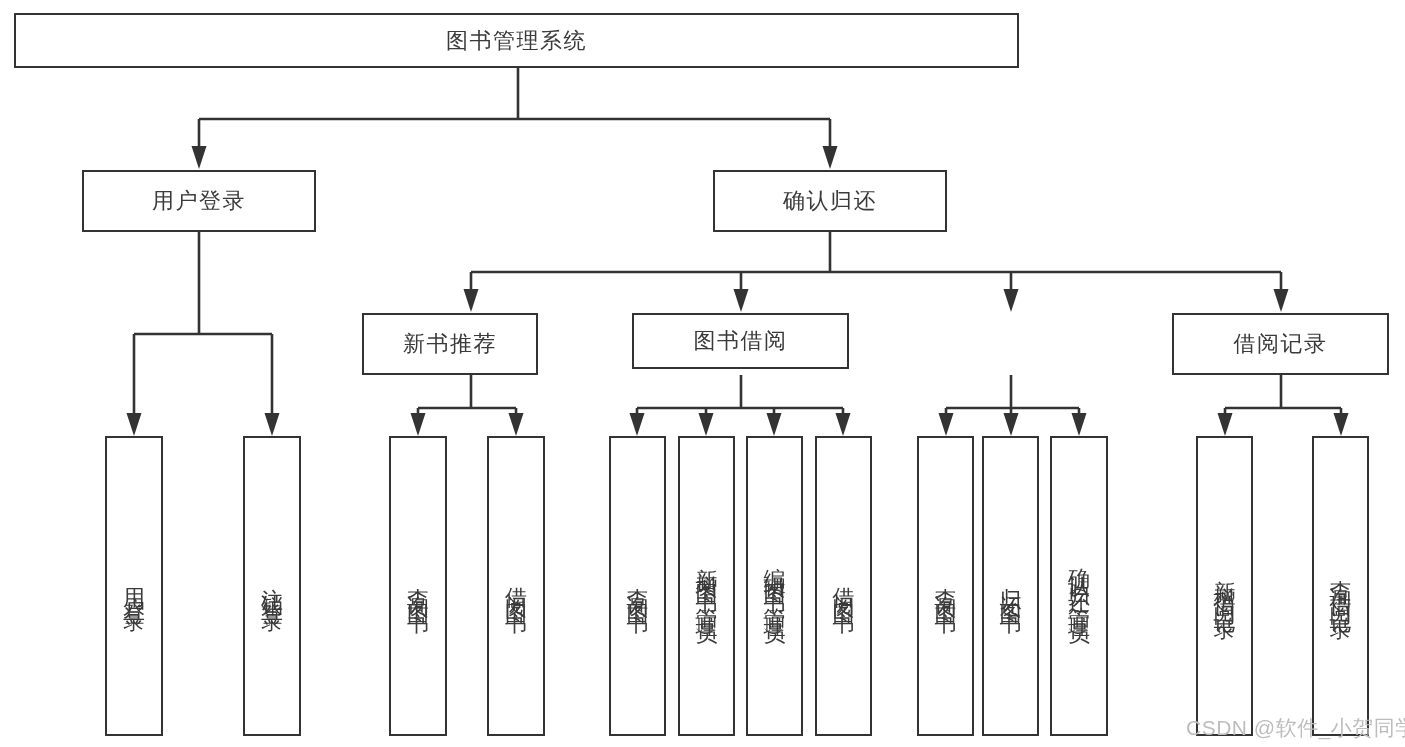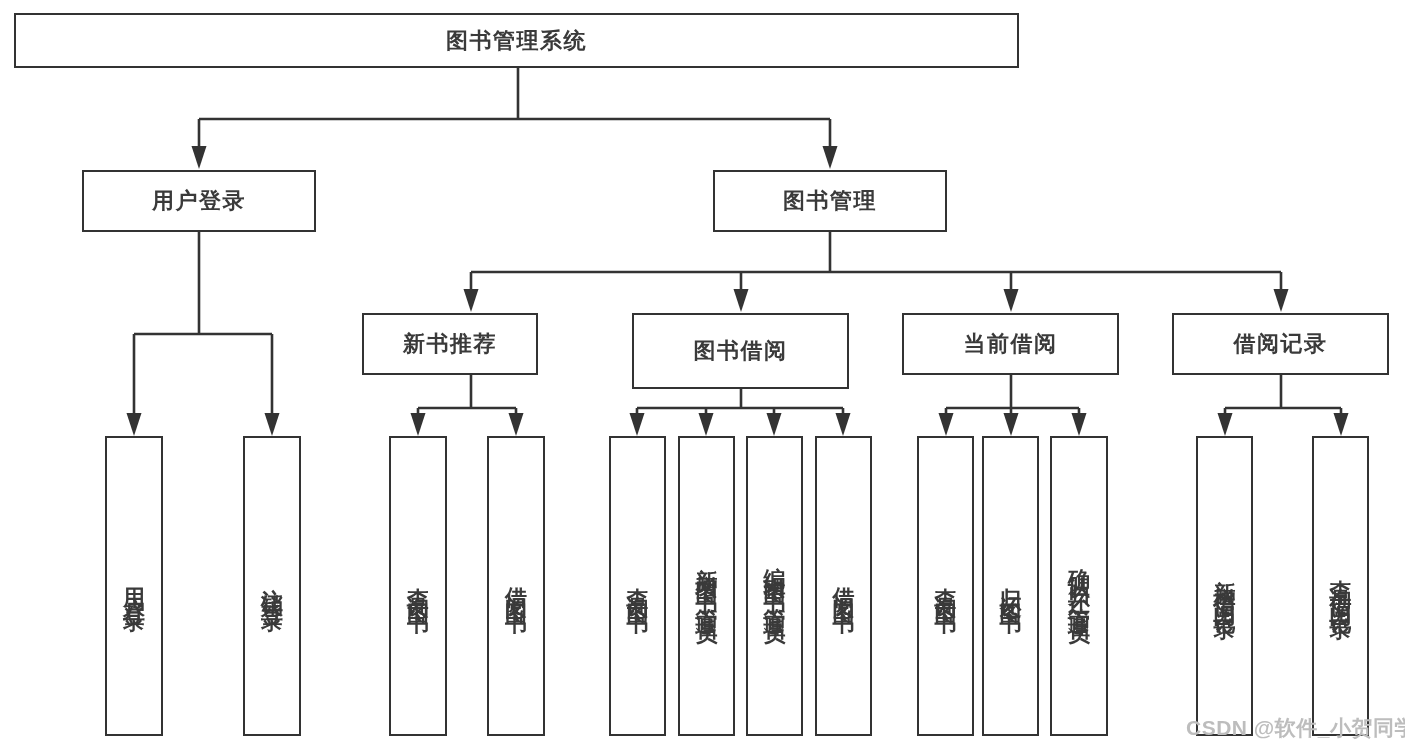--- a/index.html
+++ b/index.html
@@ -2,21 +2,20 @@
 <html><head>
 <meta charset="utf-8">
 <style>
   html,body{margin:0;padding:0;background:#ffffff;}
   #canvas{
     position:relative;
     width:1405px;height:747px;
     background:#ffffff;
     font-family:"Liberation Sans","DejaVu Sans",sans-serif;
     overflow:hidden;
-    font-weight:bold;
   }
   #connector-layer{position:absolute;left:0;top:0;z-index:1;}
   .node{
     position:absolute;
     box-sizing:border-box;
     background:#ffffff;
     border:2.5px solid #333333;
     display:flex;align-items:center;justify-content:center;
     z-index:2;
     color:#3a3a3a;
@@ -93,31 +92,28 @@
   </svg>
 
   <div class="node h" style="left:14px;top:13px;width:1005px;height:55px">
     <span>图书管理系统</span>
   </div>
 
   <div class="node h" style="left:82px;top:170px;width:234px;height:62px">
     <span>用户登录</span>
   </div>
   <div class="node h" style="left:713px;top:170px;width:234px;height:62px">
-    <span>图书管理</span>
+    <span>确认归还</span>
   </div>
 
   <div class="node h" style="left:362px;top:313px;width:176px;height:62px">
     <span>新书推荐</span>
   </div>
-  <div class="node h" style="left:632px;top:313px;width:217px;height:76px">
+  <div class="node h" style="left:632px;top:313px;width:217px;height:56px">
     <span>图书借阅</span>
-  </div>
-  <div class="node h" style="left:902px;top:313px;width:217px;height:62px">
-    <span>当前借阅</span>
   </div>
   <div class="node h" style="left:1172px;top:313px;width:217px;height:62px">
     <span>借阅记录</span>
   </div>
 
   <div class="node v" style="left:105px;top:436px;width:58px;height:300px">
     <span>用户登录</span>
   </div>
   <div class="node v" style="left:243px;top:436px;width:58px;height:300px">
     <span>注销登录</span>

